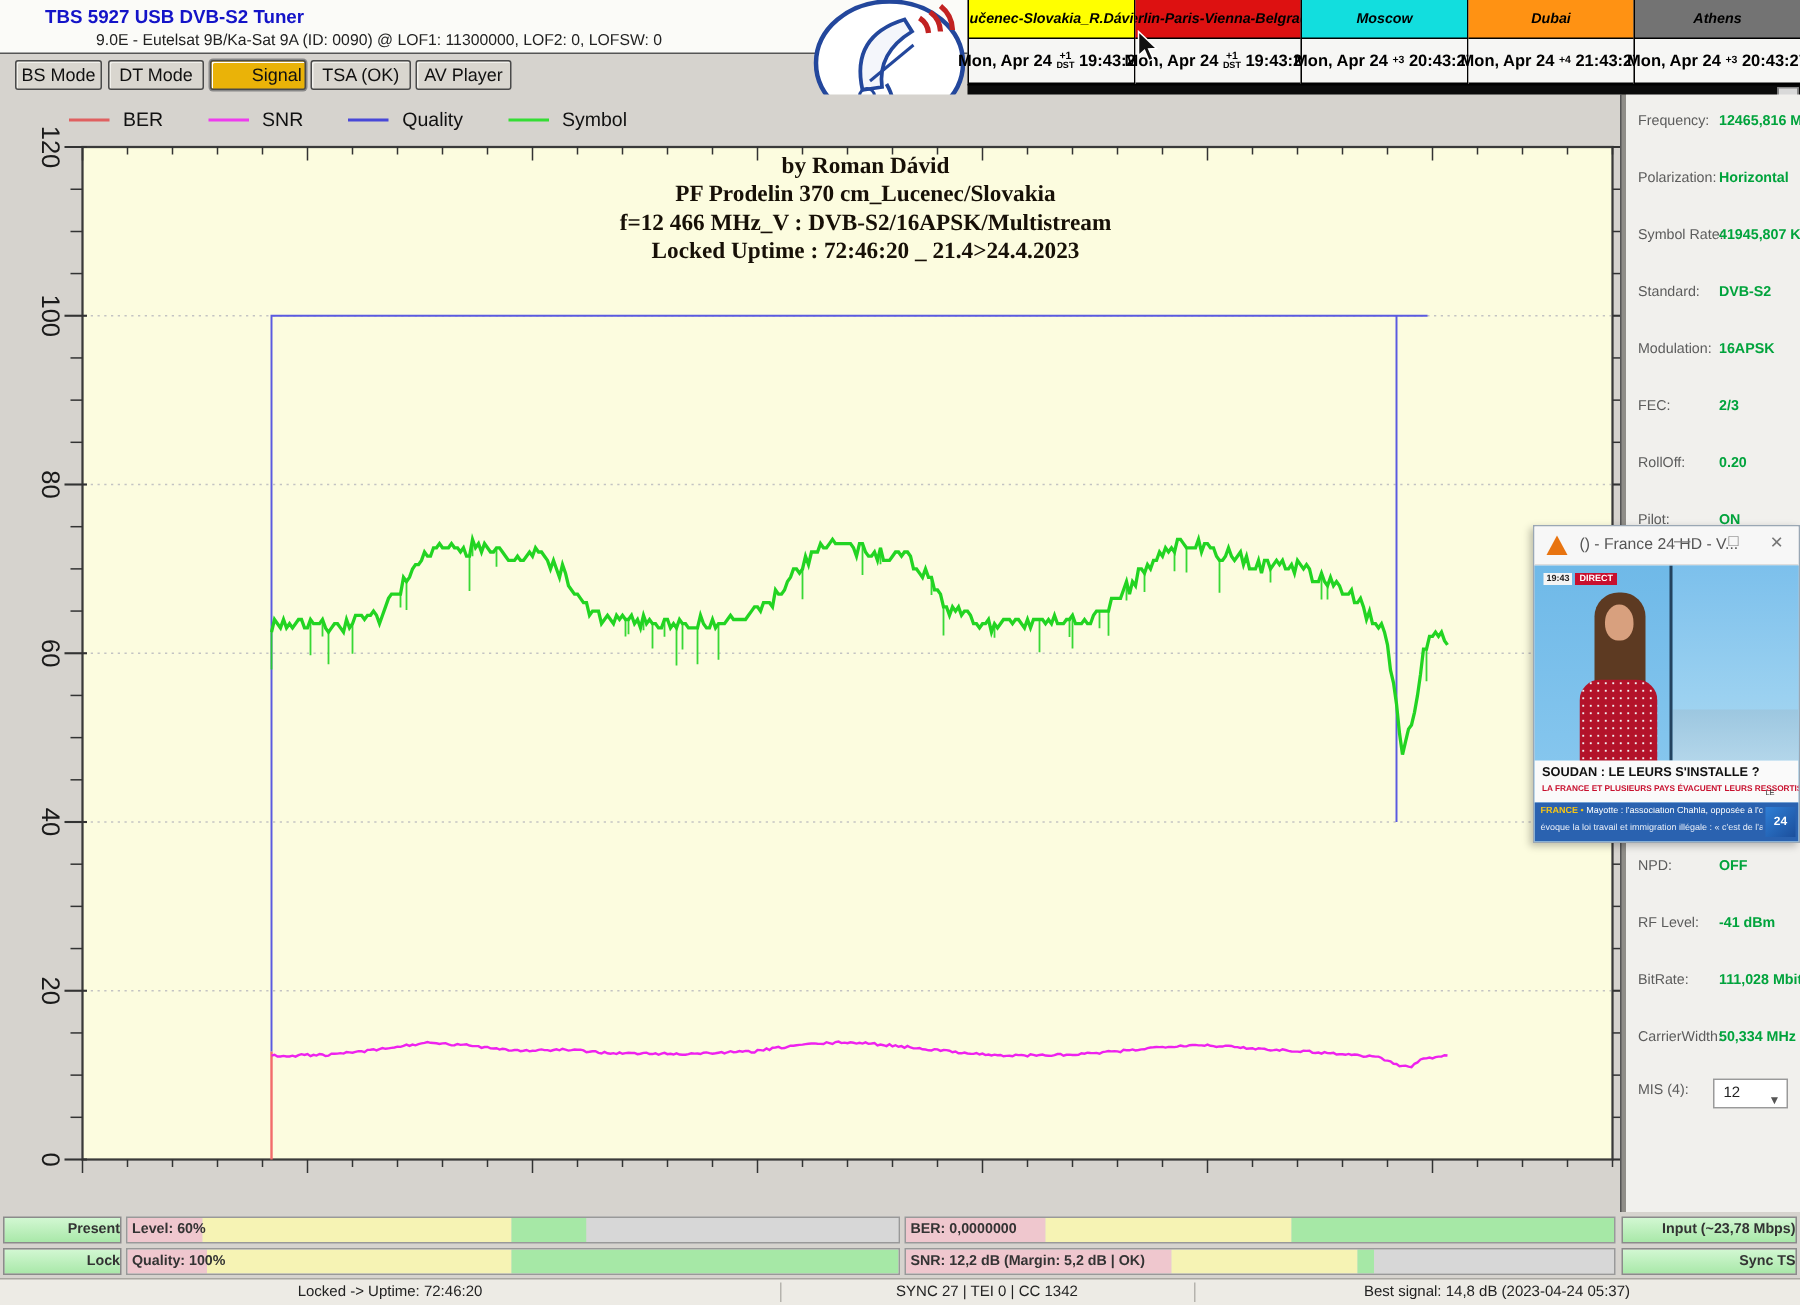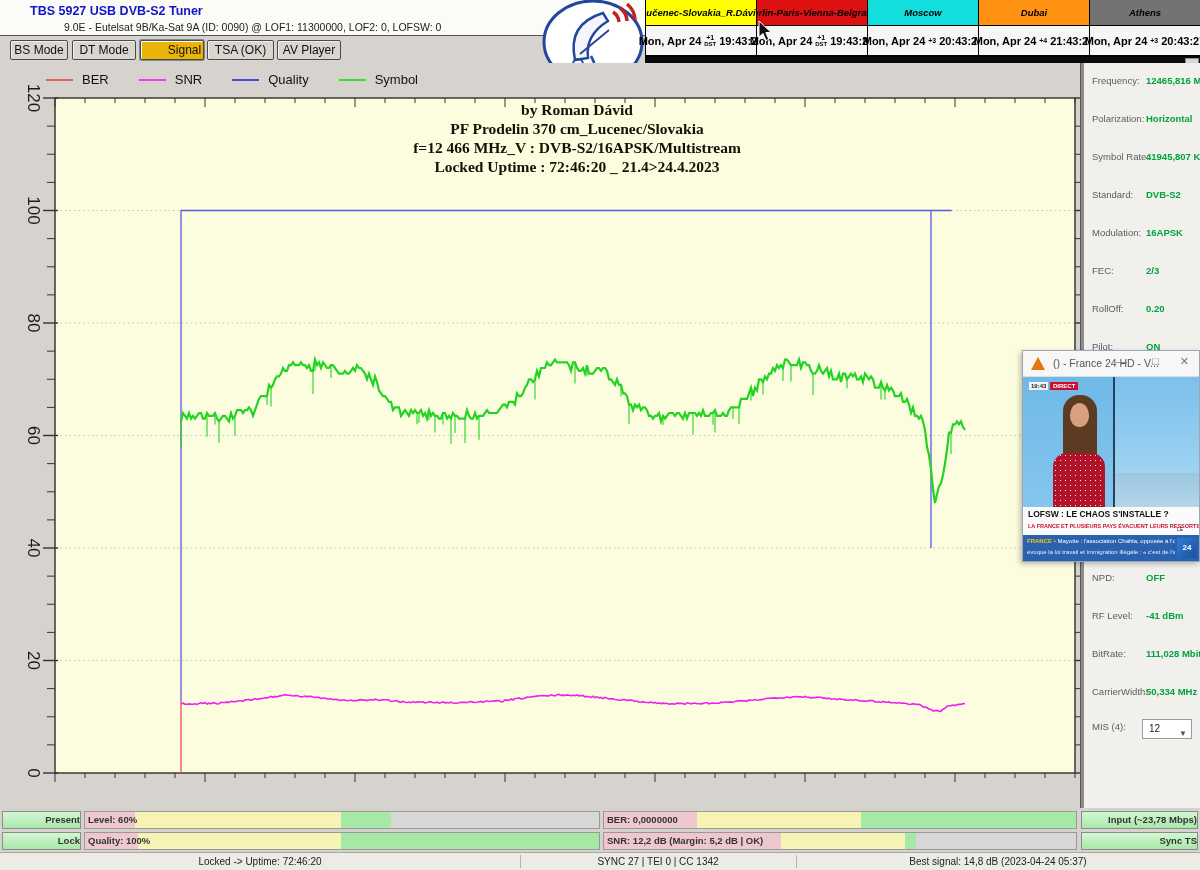--- a/index.html
+++ b/index.html
@@ -466,21 +466,21 @@
     <div class="vlc-video">
       <div class="sky-right"></div>
       <div class="skyline"></div>
       <div class="studio-divider"></div>
       <div class="hair"></div>
       <div class="face"></div>
       <div class="dress"></div>
       <div class="badge-time">19:43</div>
       <div class="badge-live">DIRECT</div>
       <div class="news-banner">
-        <div class="headline">LOFSW : LE CHAOS S'INSTALLE ?</div>
+        <div class="headline">SOUDAN : LE LEURS S'INSTALLE ?</div>
         <div class="subhead">LA FRANCE ET PLUSIEURS PAYS ÉVACUENT LEURS RESSORTISSANTS</div>
         <div class="debat">
           <span class="le">LE</span>
           <span class="big">DÉBAT</span>
         </div>
       </div>
       <div class="ticker">
         <div class="ticker-l1"><b>FRANCE •</b> <span>Mayotte : l'association Chahla, opposée à l'opération Wuambushu, s'est resa</span></div>
         <div class="ticker-l2">évoque la loi travail et immigration illégale : « c'est de l'anti-pauvres »</div>
         <div class="f24-logo">24</div>

